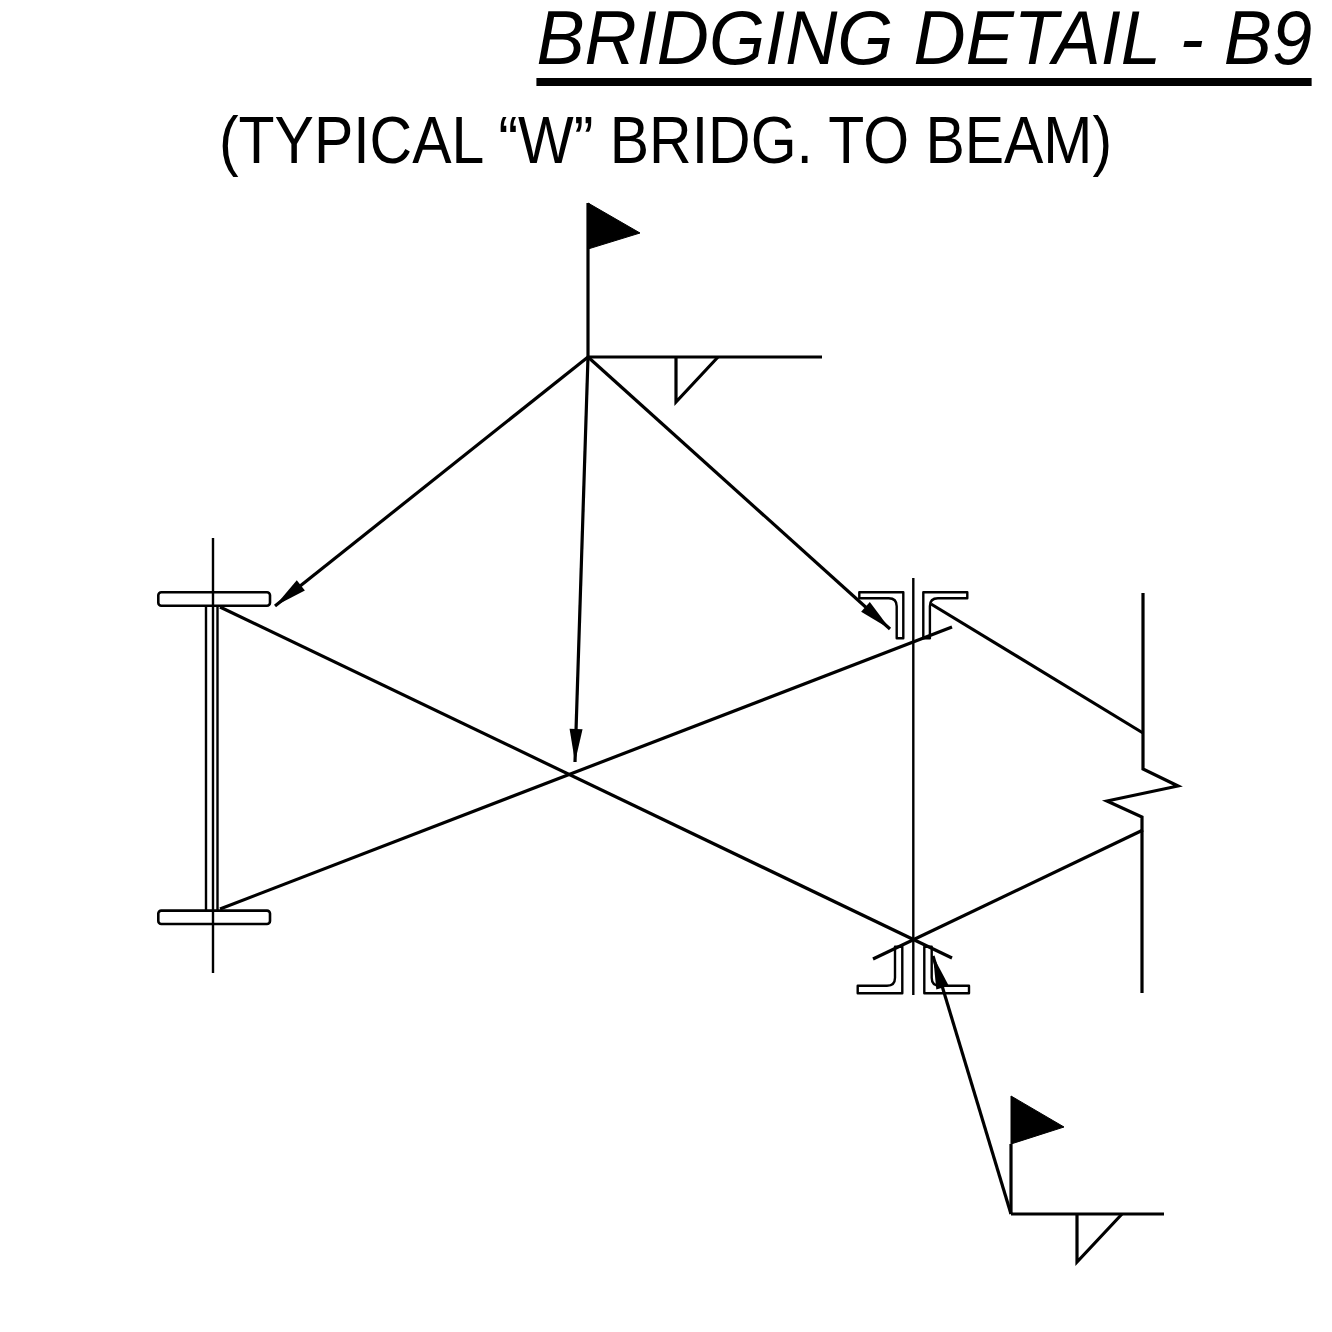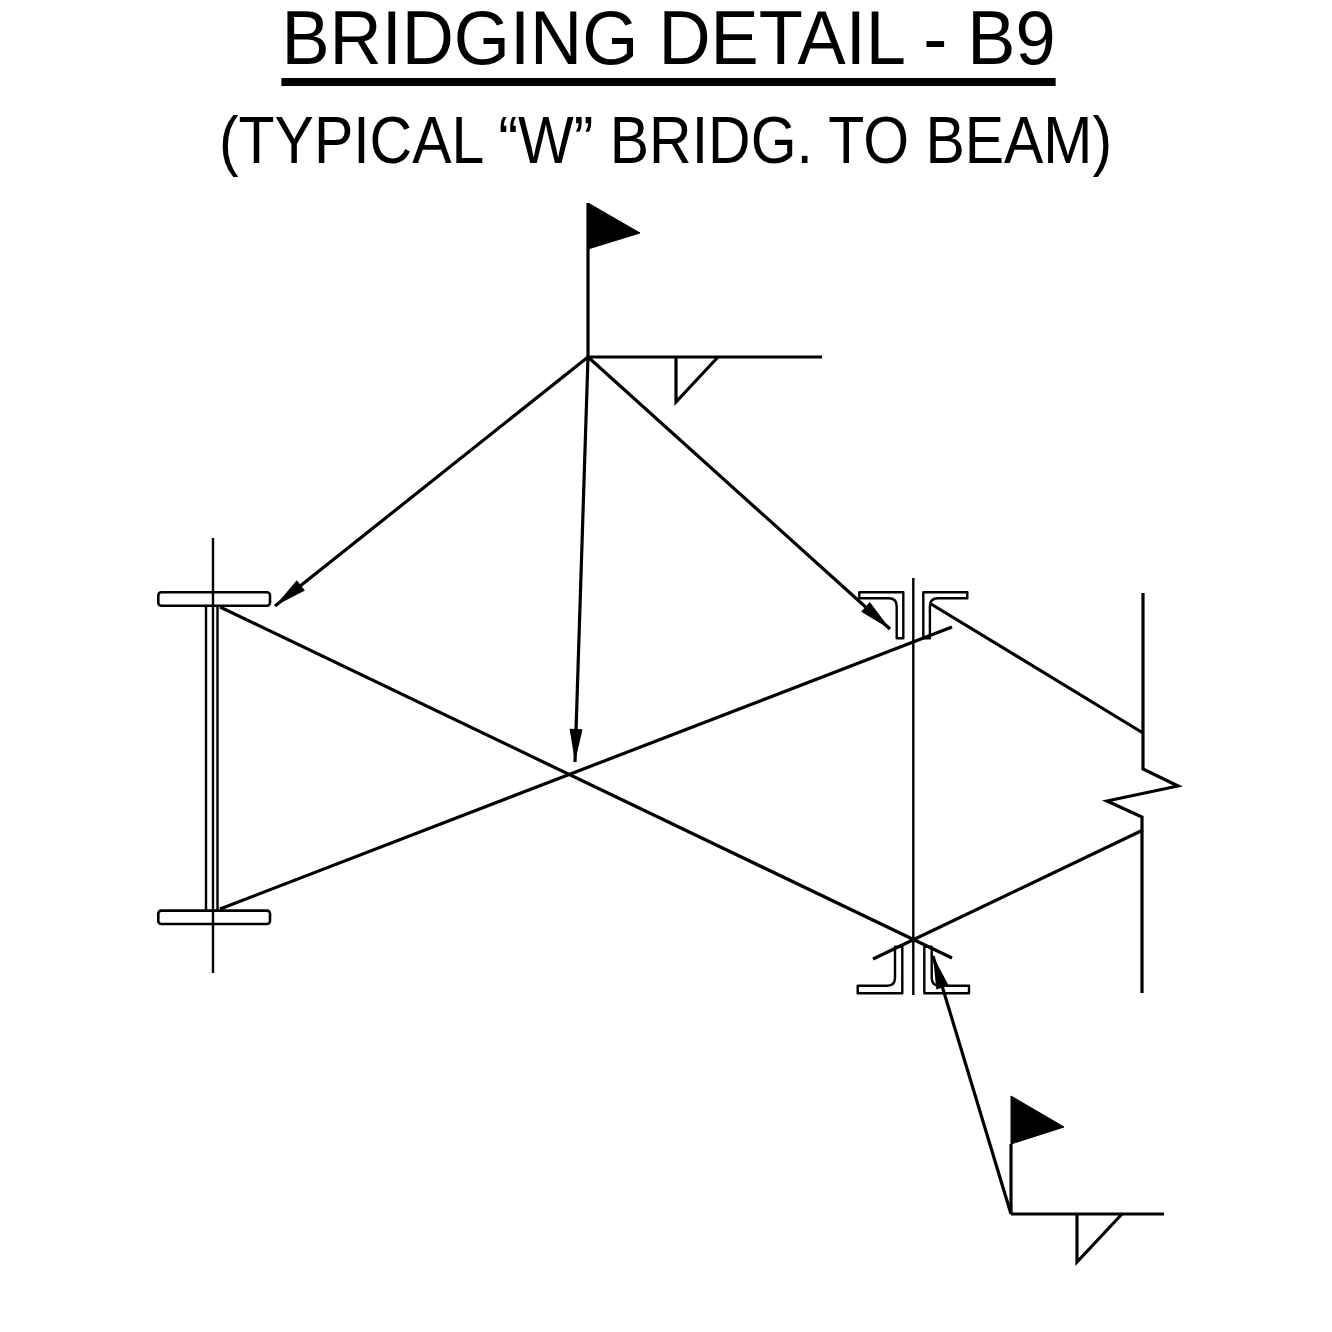--- a/index.html
+++ b/index.html
@@ -8,22 +8,22 @@
     width: 1332px;
     height: 1332px;
     background: #ffffff;
     overflow: hidden;
     font-family: "Liberation Sans", sans-serif;
     color: #000;
   }
   .titles { position: absolute; top: 0; left: 0; right: 0; text-align: center; }
   .title {
     position: absolute; top: 0; left: 6px; right: 0;
-    font-size: 76px; line-height: 76px; text-align: center;
-    letter-spacing: 0px; white-space: nowrap;
+    font-size: 76px; line-height: 76px; text-align: right;
+    letter-spacing: 0px; white-space: nowrap; font-style: italic;
   }
   .title .u {
     display: inline-block;
     padding-bottom: 2px;
     border-bottom: 8px solid #000;
     transform: scaleX(0.95);
     transform-origin: 50% 50%;
   }
   .subtitle {
     position: absolute; top: 106px; left: 0; right: 0;

